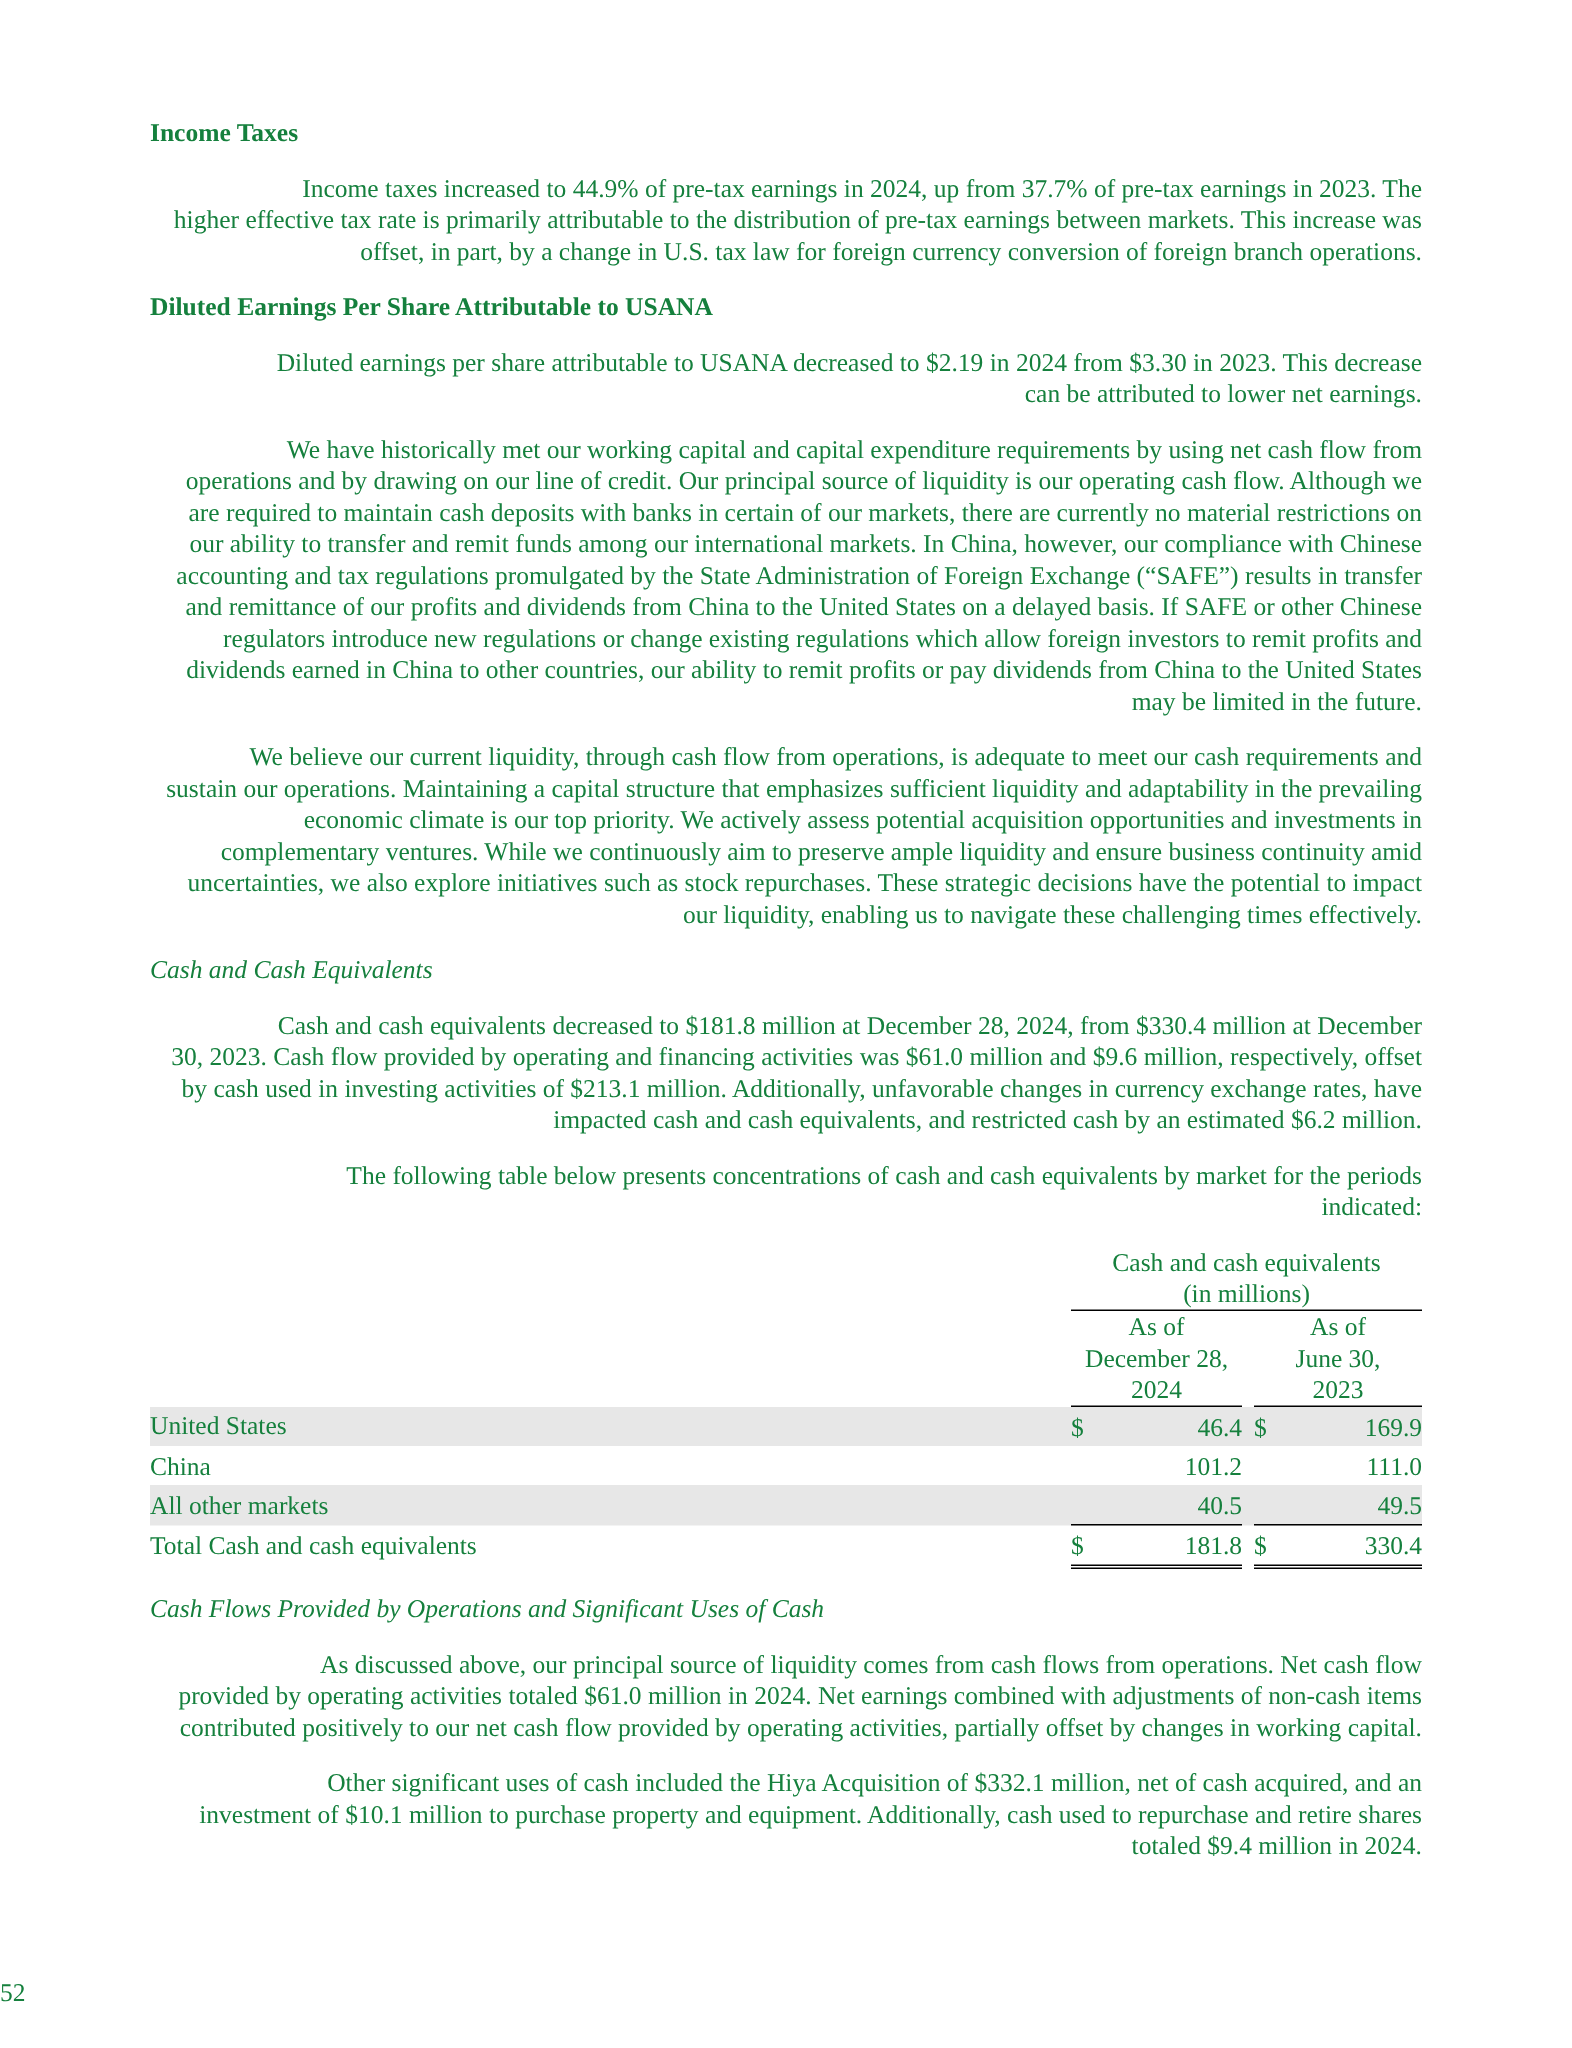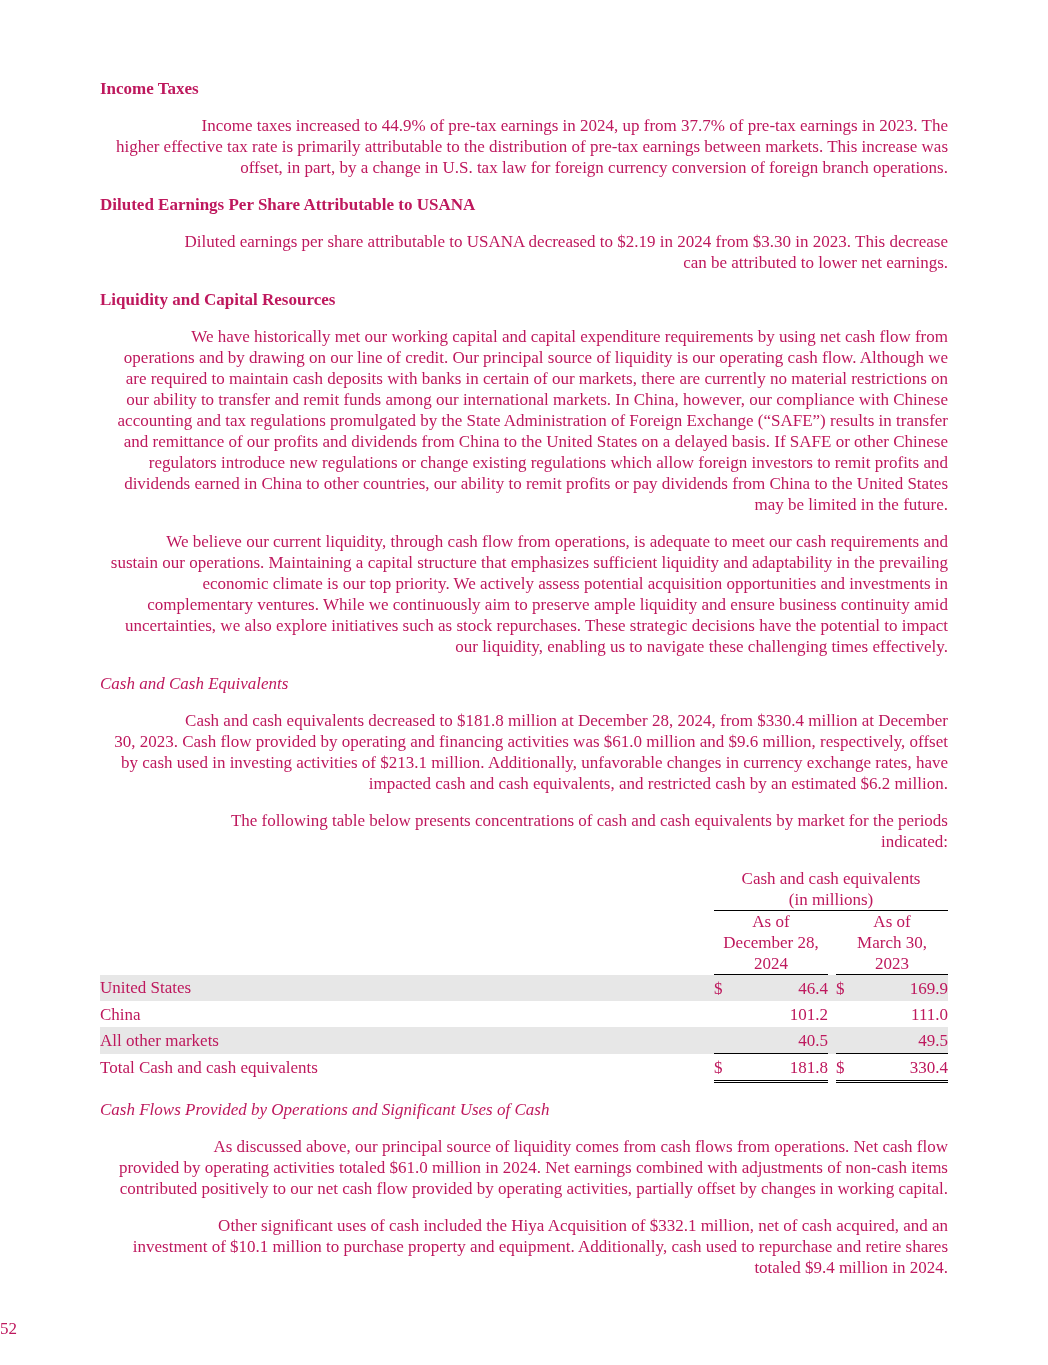--- a/index.html
+++ b/index.html
@@ -10,21 +10,21 @@
   .page {
     position: relative;
     width: 1048px;
     height: 1365px;
     box-sizing: border-box;
     padding: 78px 100px 0 100px;
     background: #ffffff;
     font-family: "Liberation Serif", serif;
     font-size: 17px;
     line-height: 21px;
-    color: #be185d;
+    color: #15803d;
   }
   h3.bold-head {
     font-size: 17px;
     font-weight: bold;
     margin: 16px 0 16px 0;
     line-height: 21px;
   }
   h3.bold-head.first { margin-top: 0; }
   h4.italic-head {
     font-size: 17px;
@@ -89,21 +89,20 @@
 <body>
 
 <div class="page">
 
   <h3 class="bold-head first">Income Taxes</h3>
   <p class="body-para">Income taxes increased to 44.9% of pre-tax earnings in 2024, up from 37.7% of pre-tax earnings in 2023. The higher effective tax rate is primarily attributable to the distribution of pre-tax earnings between markets. This increase was offset, in part, by a change in U.S. tax law for foreign currency conversion of foreign branch operations.</p>
 
   <h3 class="bold-head">Diluted Earnings Per Share Attributable to USANA</h3>
   <p class="body-para">Diluted earnings per share attributable to USANA decreased to $2.19 in 2024 from $3.30 in 2023. This decrease can be attributed to lower net earnings.</p>
 
-  <h3 class="bold-head">Liquidity and Capital Resources</h3>
   <p class="body-para">We have historically met our working capital and capital expenditure requirements by using net cash flow from operations and by drawing on our line of credit. Our principal source of liquidity is our operating cash flow. Although we are required to maintain cash deposits with banks in certain of our markets, there are currently no material restrictions on our ability to transfer and remit funds among our international markets. In China, however, our compliance with Chinese accounting and tax regulations promulgated by the State Administration of Foreign Exchange (“SAFE”) results in transfer and remittance of our profits and dividends from China to the United States on a delayed basis. If SAFE or other Chinese regulators introduce new regulations or change existing regulations which allow foreign investors to remit profits and dividends earned in China to other countries, our ability to remit profits or pay dividends from China to the United States may be limited in the future.</p>
   <p class="body-para">We believe our current liquidity, through cash flow from operations, is adequate to meet our cash requirements and sustain our operations. Maintaining a capital structure that emphasizes sufficient liquidity and adaptability in the prevailing economic climate is our top priority. We actively assess potential acquisition opportunities and investments in complementary ventures. While we continuously aim to preserve ample liquidity and ensure business continuity amid uncertainties, we also explore initiatives such as stock repurchases. These strategic decisions have the potential to impact our liquidity, enabling us to navigate these challenging times effectively.</p>
 
   <h4 class="italic-head">Cash and Cash Equivalents</h4>
   <p class="body-para">Cash and cash equivalents decreased to $181.8 million at December 28, 2024, from $330.4 million at December 30, 2023. Cash flow provided by operating and financing activities was $61.0 million and $9.6 million, respectively, offset by cash used in investing activities of $213.1 million. Additionally, unfavorable changes in currency exchange rates, have impacted cash and cash equivalents, and restricted cash by an estimated $6.2 million.</p>
   <p class="body-para">The following table below presents concentrations of cash and cash equivalents by market for the periods indicated:</p>
 
   <table class="fin-table">
     <colgroup>
       <col style="width:614px">
@@ -124,21 +123,21 @@
       <tr>
         <td></td>
         <th colspan="2" class="colhead">
           <span>As of</span>
           <span>December 28,</span>
           <span>2024</span>
         </th>
         <td></td>
         <th colspan="2" class="colhead">
           <span>As of</span>
-          <span>March 30,</span>
+          <span>June 30,</span>
           <span>2023</span>
         </th>
       </tr>
     </thead>
     <tbody class="rows">
       <tr class="shaded">
         <td class="lbl">United States</td>
         <td class="sym">$</td>
         <td class="val">46.4</td>
         <td></td>

